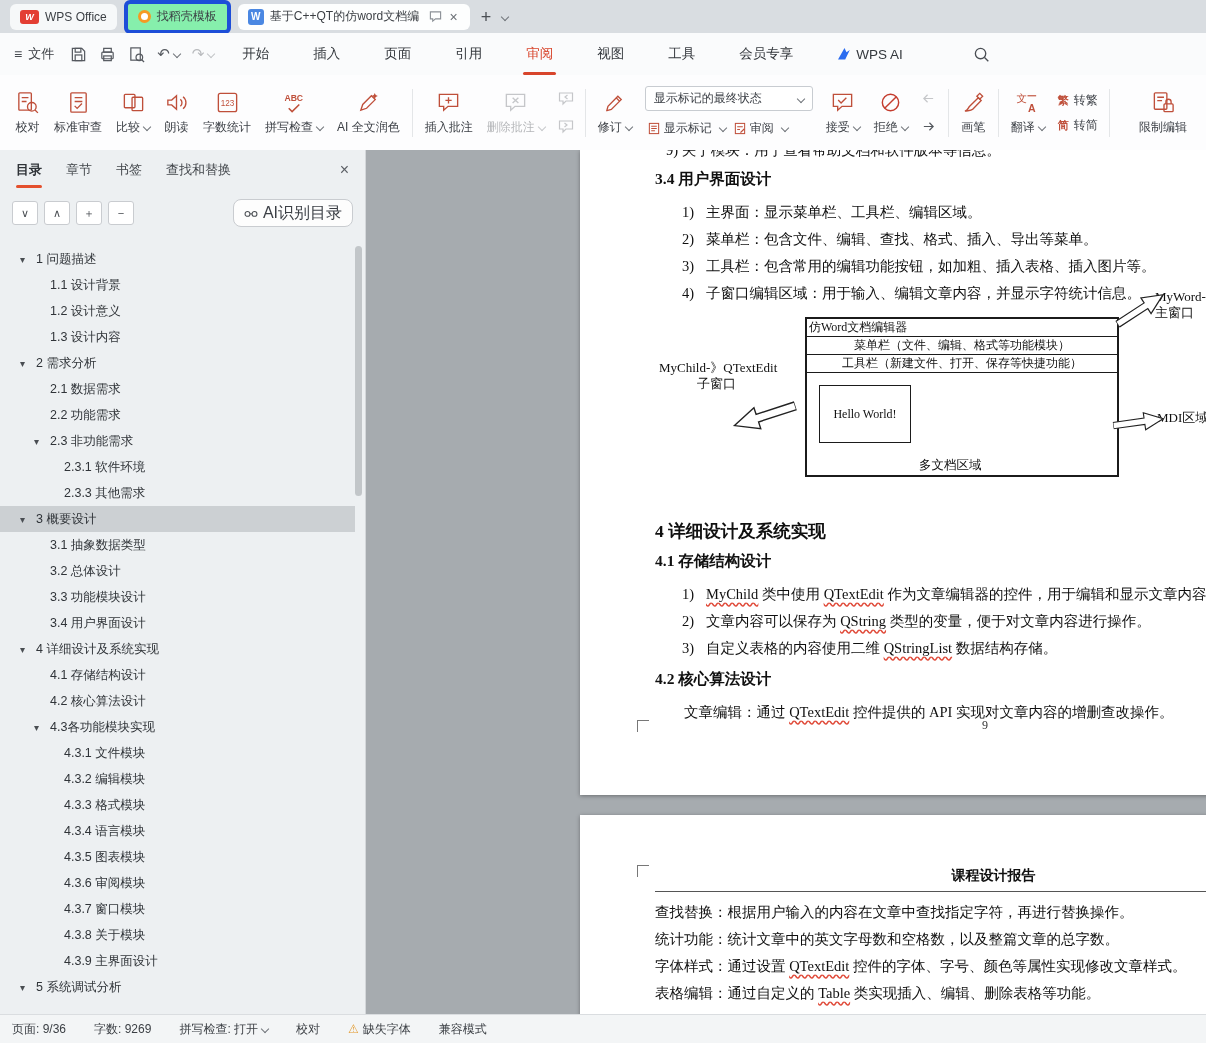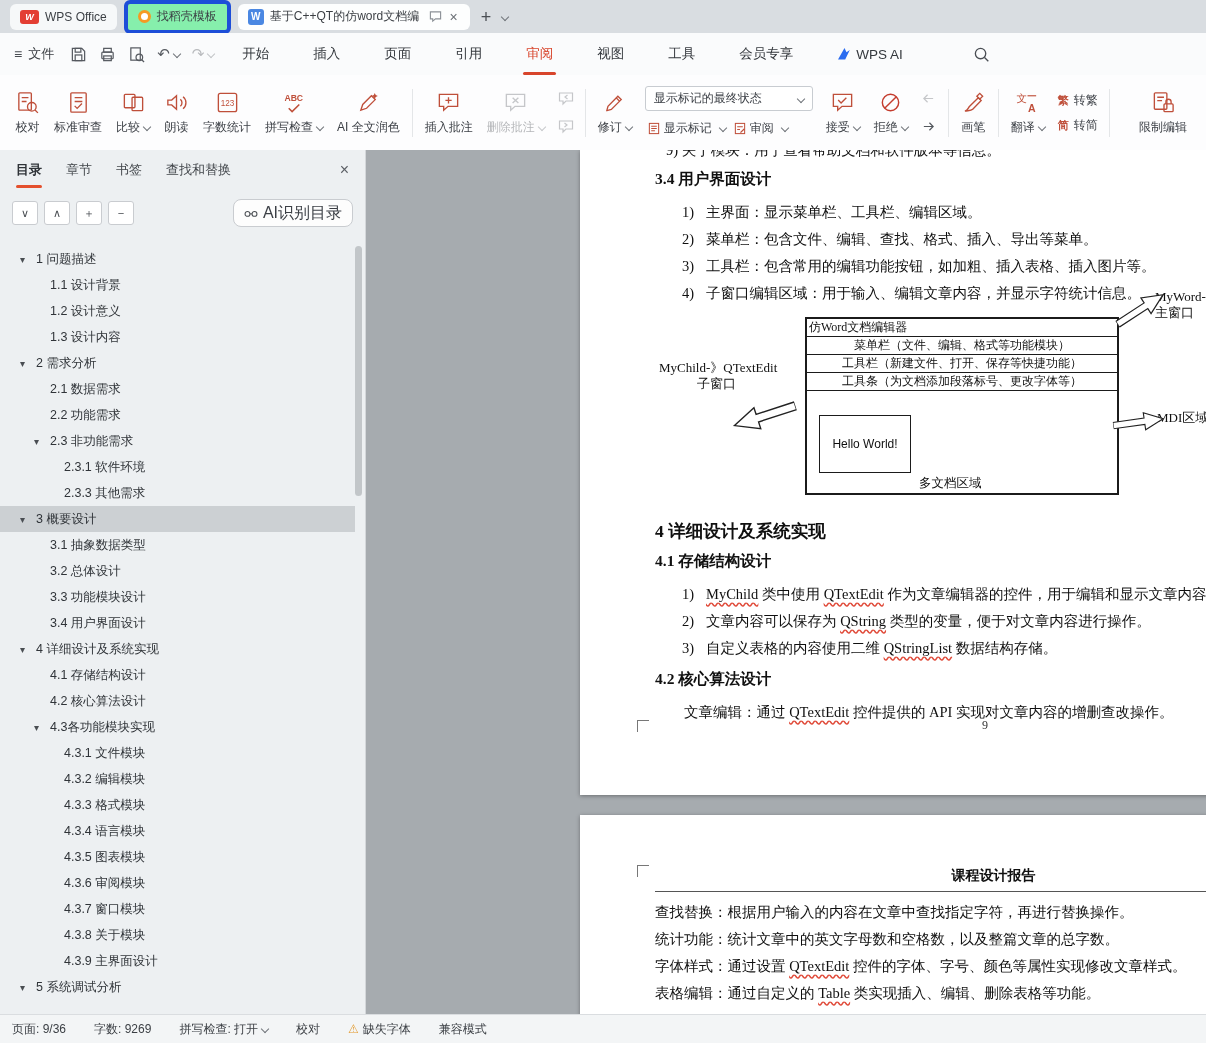--- a/index.html
+++ b/index.html
@@ -107,23 +107,23 @@
   .wavy{text-decoration:underline;text-decoration-style:wavy;text-decoration-color:#e04b3a;
         text-underline-offset:3px;}
   .mark{position:absolute;width:11px;height:11px;border-left:1px solid #777;border-top:1px solid #777;}
   .pageno{position:absolute;left:0;right:0;text-align:center;font-size:12px;color:#333;}
   
   .diagram{position:relative;height:190px;margin-top:8px;font-size:12px;}
   .dbox{position:absolute;left:150px;top:2px;width:310px;border:2px solid #1b1b1b;background:#fff;}
   .drow{border-bottom:1px solid #1b1b1b;text-align:center;padding:1px 2px;line-height:15px;white-space:nowrap;overflow:hidden;}
   .drow.dtitle{text-align:left;}
   .dbody{position:relative;height:102px;}
-  .hello{position:absolute;left:12px;top:24px;width:90px;height:56px;border:1.5px solid #1b1b1b;
+  .hello{position:absolute;left:12px;top:12px;width:90px;height:56px;border:1.5px solid #1b1b1b;
          display:flex;align-items:center;justify-content:center;
-         font-family:Liberation Sans, sans-serif;font-size:12px;}
+         font-family:Liberation Serif, serif;font-size:12px;}
   .multidoc{position:absolute;left:112px;bottom:1px;font-size:12.5px;}
   .dlabel{position:absolute;font-size:13px;line-height:16px;}
   .lbl-mychild{left:4px;top:45px;white-space:nowrap;}
   .lbl-myword{left:500px;top:-26px;width:70px;}
   .lbl-mdi{left:502px;top:95px;white-space:nowrap;}
   .darrow{position:absolute;}
   
   .statusbar{position:absolute;left:0;right:0;bottom:0;height:28px;background:#f3f5f6;
              border-top:1px solid #dadde0;display:flex;align-items:center;padding:0 12px;gap:28px;
              font-size:12px;color:#3b3f44;white-space:nowrap;}
@@ -584,21 +584,20 @@
         <div class="oli">菜单栏：包含文件、编辑、查找、格式、插入、导出等菜单。</div>
         <div class="oli">工具栏：包含常用的编辑功能按钮，如加粗、插入表格、插入图片等。</div>
         <div class="oli">子窗口编辑区域：用于输入、编辑文章内容，并显示字符统计信息。</div>
       </div>
 
       <div class="diagram">
         <div class="dbox">
           <div class="drow dtitle">仿Word文档编辑器</div>
           <div class="drow">菜单栏（文件、编辑、格式等功能模块）</div>
           <div class="drow">工具栏（新建文件、打开、保存等快捷功能）</div>
-          <div class="drow">工具条（为文档添加段落标号、更改字体等）</div>
           <div class="dbody">
             <div class="hello">Hello World!</div>
             <div class="multidoc">多文档区域</div>
           </div>
         </div>
         <div class="dlabel lbl-mychild">
           <span>MyChild-》QTextEdit</span><br>
           <span style="margin-left:38px;">子窗口</span>
         </div>
         <div class="dlabel lbl-myword">MyWord-》主窗口</div>

